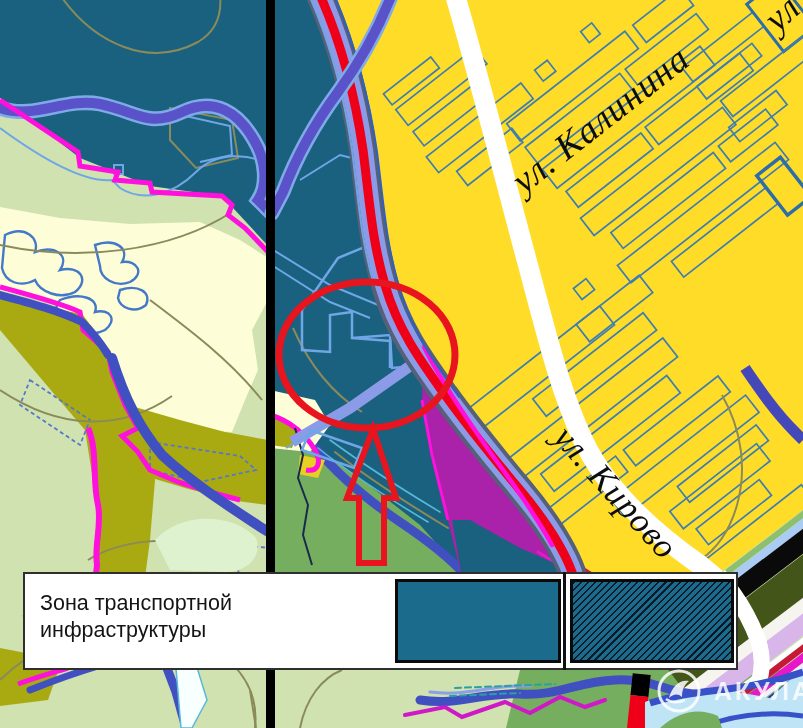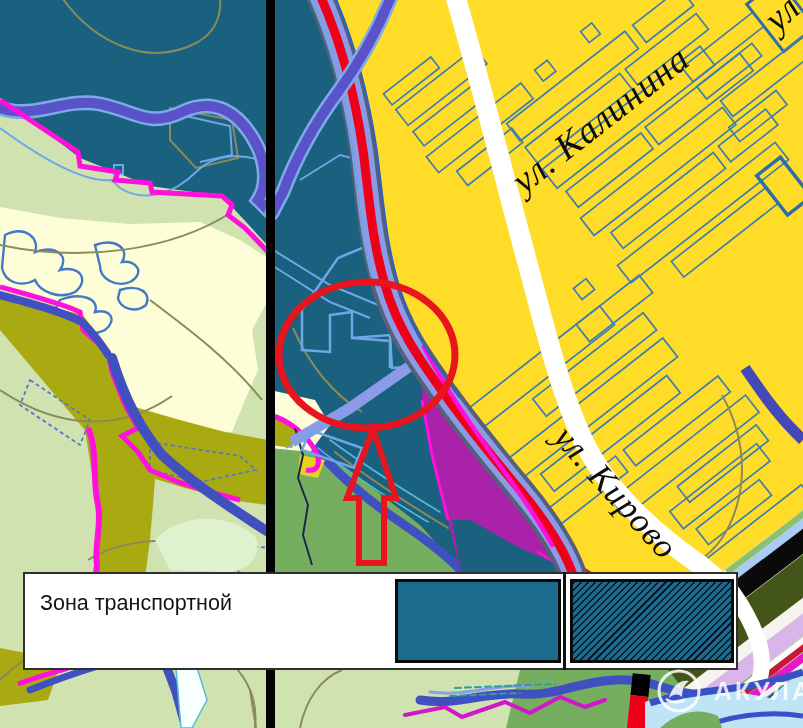--- a/index.html
+++ b/index.html
@@ -290,20 +290,21 @@
   <path d="M373,429 L396,498 L384,498 L384,563 L359,563 L359,498 L347,498 Z" fill="none" stroke="#E8141E" stroke-width="6" stroke-linejoin="miter"></path>
 </svg>
 
 <div class="street-label" id="lbl-kalinina">ул. Калинина</div>
 <div class="street-label" id="lbl-kirova">ул. Кирово</div>
 <div class="street-label" id="lbl-ul">ул</div>
 
 <div id="legend">
   <div class="ltext">
     <div>Зона транспортной</div>
+    <div>инфраструктуры</div>
   </div>
   <div class="swatch" id="swatch-solid"></div>
   <div class="divider"></div>
   <div class="swatch" id="swatch-hatched"></div>
 </div>
 
 <div id="watermark">
   <svg width="46" height="46" viewBox="0 0 46 46">
     <circle cx="23" cy="23" r="20" fill="none" stroke="rgba(255,255,255,0.85)" stroke-width="3"></circle>
     <path d="M13,30 C16,18 24,11 33,13 C28,17 26,22 26,29 C22,25 17,26 13,30 Z" fill="rgba(255,255,255,0.85)"></path>

